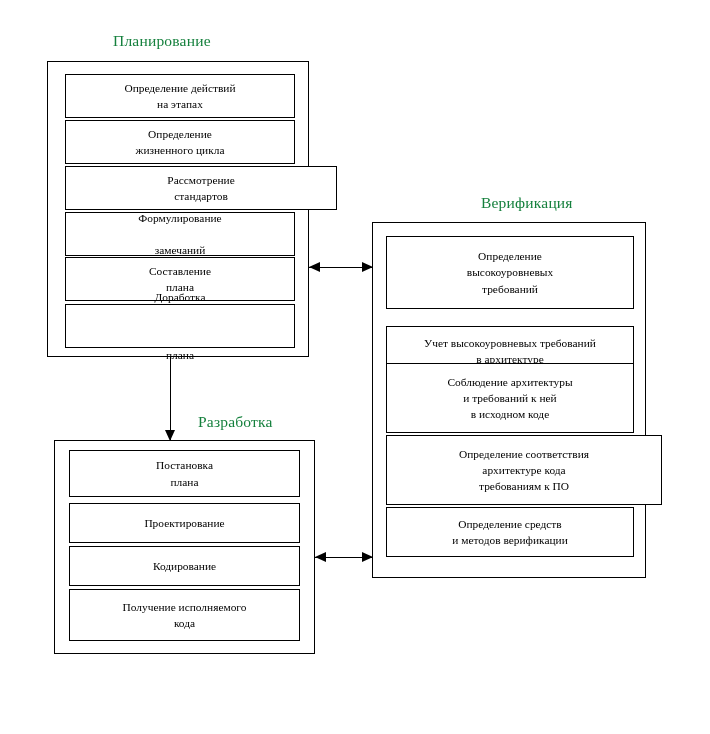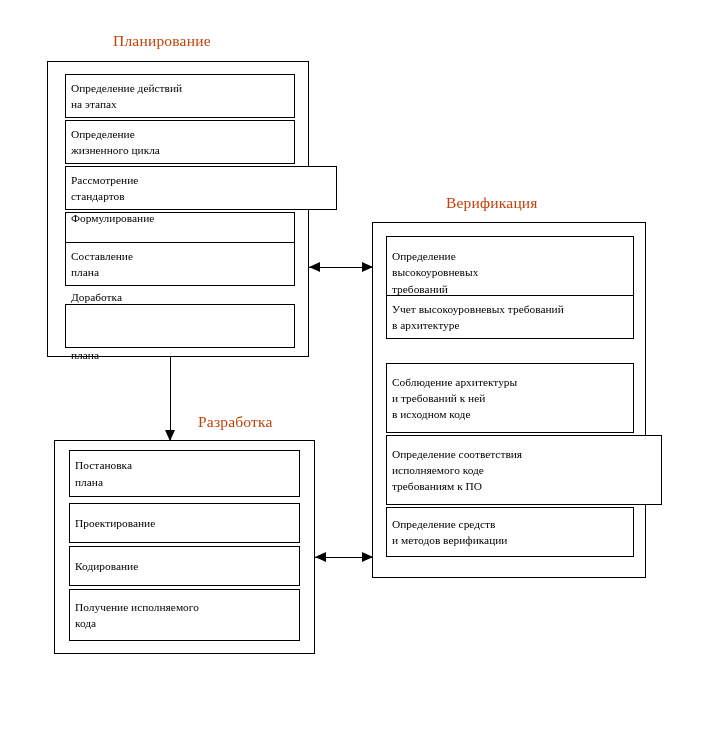--- a/index.html
+++ b/index.html
@@ -18,46 +18,46 @@
     background: #ffffff;
     overflow: hidden;
   }
 
   
   .group-title {
     position: absolute;
     font-size: 15.5px;
     line-height: 1;
     white-space: nowrap;
-    color: #c2410c;
+    color: #15803d;
     letter-spacing: .2px;
   }
 
   
   .group-frame {
     position: absolute;
     border: 1.6px solid #000;
     background: #ffffff;
     box-sizing: border-box;
   }
 
   
   .step {
     position: absolute;
     border: 1.4px solid #000;
     background: #ffffff;
     box-sizing: border-box;
     display: flex;
     flex-direction: column;
-    align-items: flex-start;
+    align-items: center;
     justify-content: center;
     text-align: center;
     font-size: 11.4px;
     line-height: 1.42;
-    padding: 0 5px;
+    padding: 0 13px;
   }
   .step .ln { display: block; white-space: nowrap; }
 
   
   .conn { position: absolute; }
   .conn .bar-h {
     position: absolute;
     height: 0;
     border-top: 1.8px solid #000;
     top: 50%;
@@ -118,55 +118,55 @@
     <div class="step" style="left:17px; top:104px; width:272px; height:44px;">
       <span class="ln">Рассмотрение</span>
       <span class="ln">стандартов</span>
     </div>
 
     <div class="step" style="left:17px; top:150px; width:230px; height:44px;gap:15px;">
       <span class="ln">Формулирование</span>
       <span class="ln">замечаний</span>
     </div>
 
-    <div class="step" style="left:17px; top:180px; width:230px; height:44px;">
+    <div class="step" style="left:17px; top:195px; width:230px; height:44px;">
       <span class="ln">Составление</span>
       <span class="ln">плана</span>
     </div>
 
     <div class="step" style="left:17px; top:242px; width:230px; height:44px;gap:42px;">
       <span class="ln">Доработка</span>
       <span class="ln">плана</span>
     </div>
   </div>
 
-  <div class="group-title" style="left:446px; top:195px;">Верификация</div>
+  <div class="group-title" style="left:481px; top:195px;">Верификация</div>
 
   <div class="group-frame" style="left:372px; top:222px; width:274px; height:356px;">
 
     <div class="step" style="left:13px; top:13px; width:248px; height:73px;">
       <span class="ln">Определение</span>
       <span class="ln">высокоуровневых</span>
       <span class="ln">требований</span>
     </div>
 
-    <div class="step" style="left:13px; top:72px; width:248px; height:44px;">
+    <div class="step" style="left:13px; top:103px; width:248px; height:50px;">
       <span class="ln">Учет высокоуровневых требований</span>
       <span class="ln">в архитектуре</span>
     </div>
 
     <div class="step" style="left:13px; top:140px; width:248px; height:70px;">
       <span class="ln">Соблюдение архитектуры</span>
       <span class="ln">и требований к ней</span>
       <span class="ln">в исходном коде</span>
     </div>
 
     <div class="step" style="left:13px; top:212px; width:276px; height:70px;">
       <span class="ln">Определение соответствия</span>
-      <span class="ln">исполняемого коде</span>
+      <span class="ln">архитектуре кода</span>
       <span class="ln">требованиям к ПО</span>
     </div>
 
     <div class="step" style="left:13px; top:284px; width:248px; height:50px;">
       <span class="ln">Определение средств</span>
       <span class="ln">и методов верификации</span>
     </div>
   </div>
 
   <div class="group-title" style="left:198px; top:414px;">Разработка</div>

